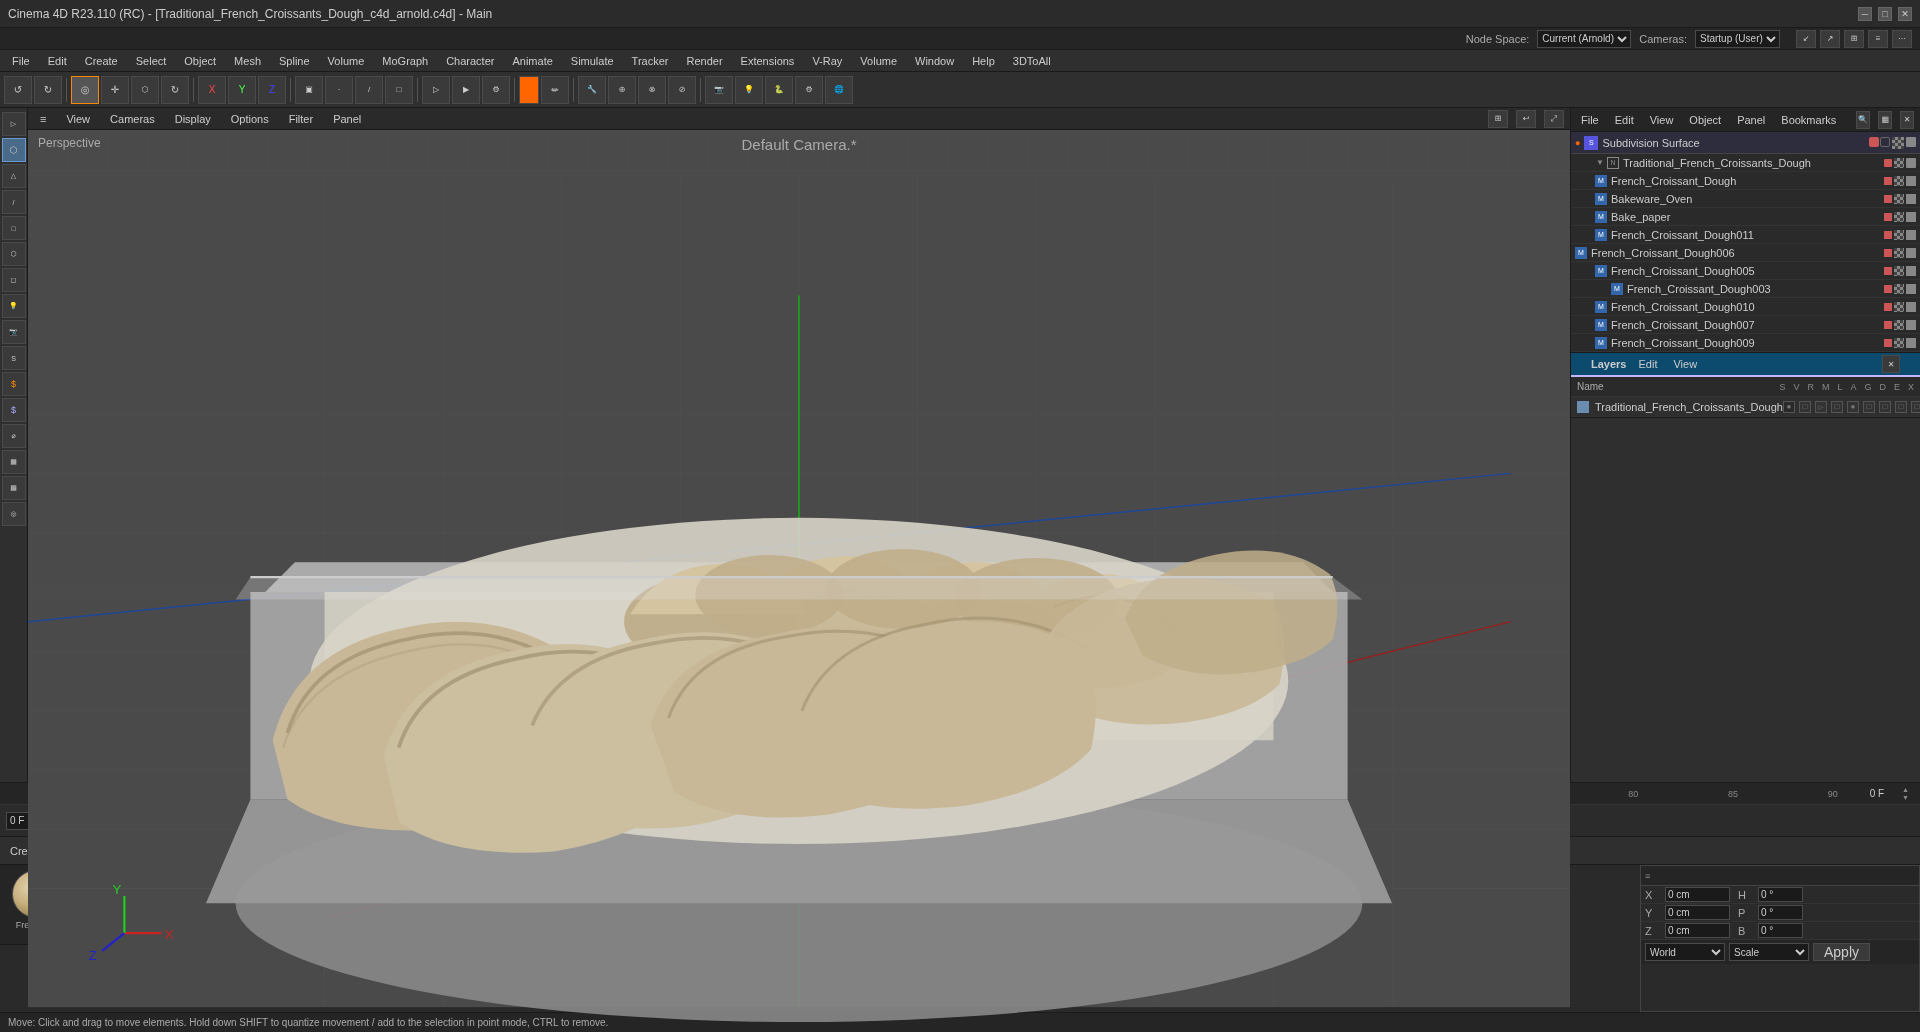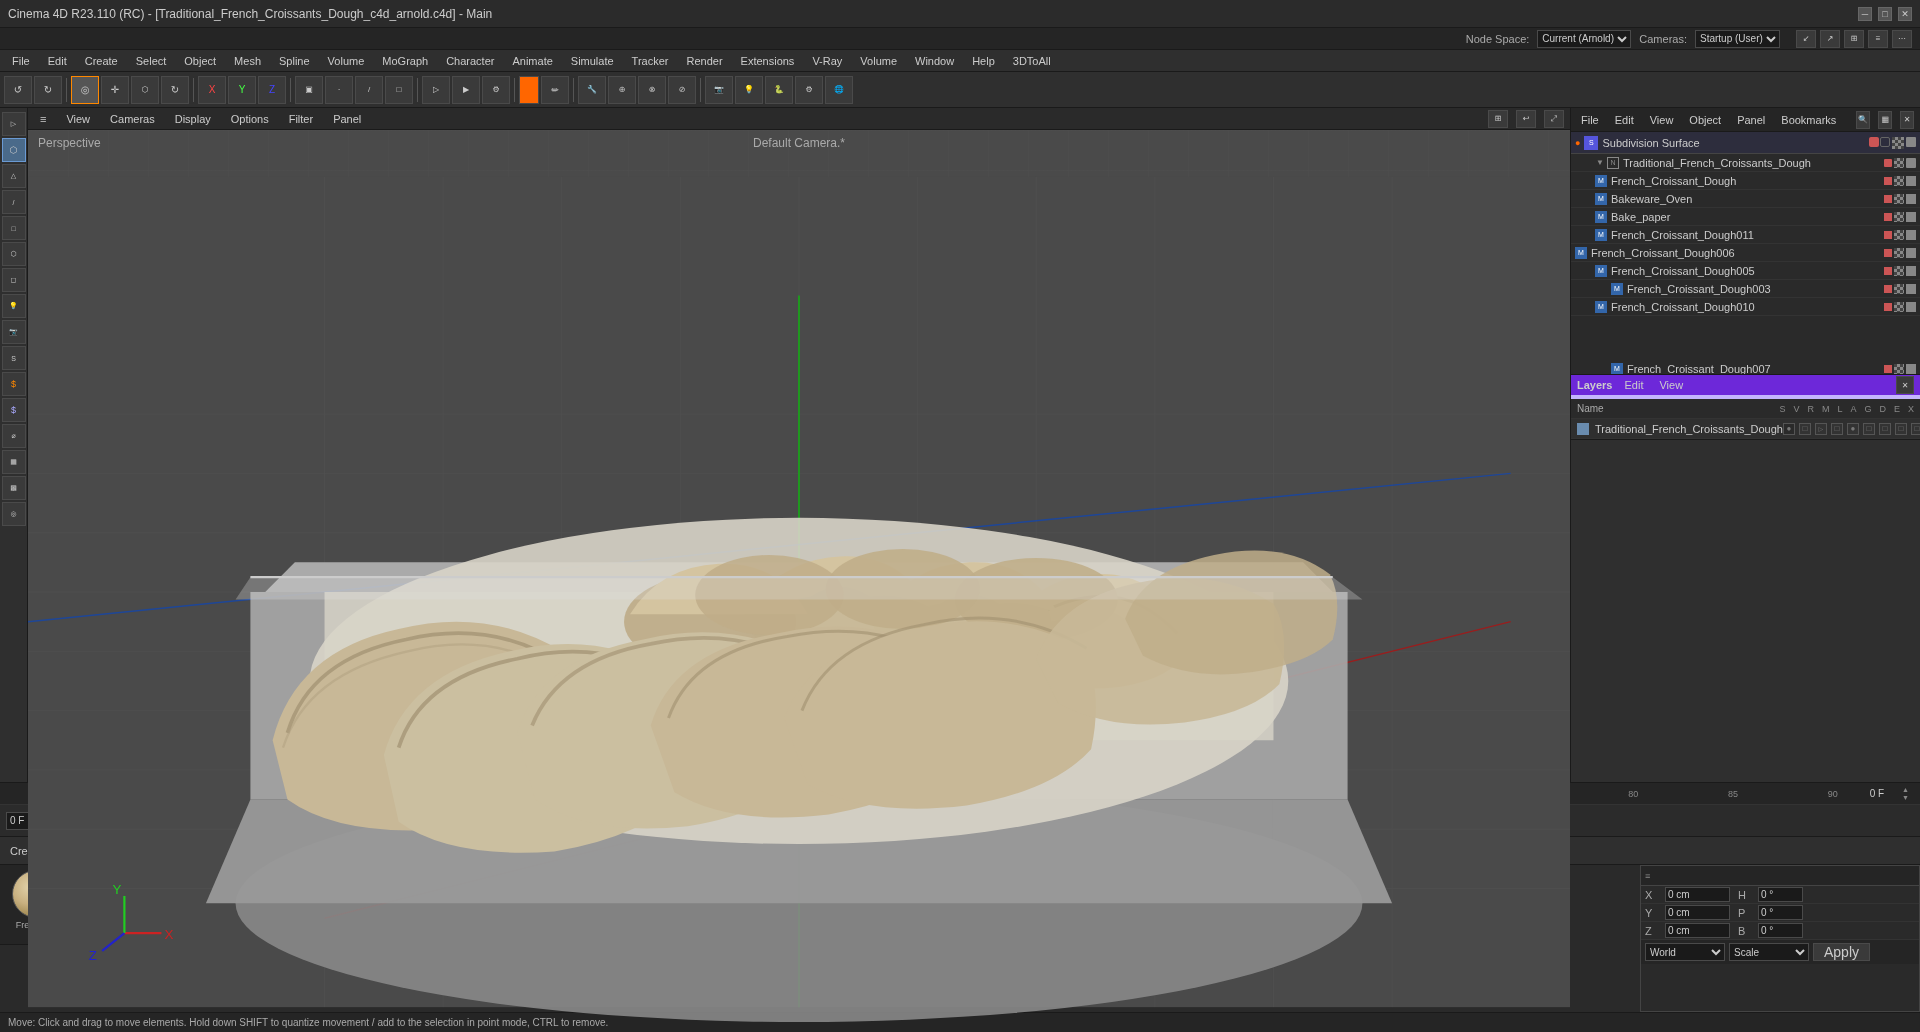--- a/index.html
+++ b/index.html
@@ -171,21 +171,21 @@
       left: 10px;
       font-size: 12px;
       color: #aaaaaa;
       z-index: 10;
     }
     .camera-label {
       position: absolute;
       top: 6px;
       left: 50%;
       transform: translateX(-50%);
-      font-size: 12px;
+      font-size: 15px;
       color: #aaaaaa;
       z-index: 10;
     }
 
     
     #scene-svg {
       position: absolute;
       top: 0; left: 0;
       width: 100%;
       height: 100%;
@@ -250,26 +250,26 @@
       align-items: center;
     }
 
     
     #layers-panel {
       flex: 0 0 auto;
       border-bottom: 1px solid #1a1a1a;
     }
     #layers-header {
       height: 24px;
-      background: #6d28d9;
-      display: flex;
-      align-items: center;
-      padding: 0 6px;
+      background: #0c4a6e;
+      display: flex;
+      align-items: center;
+      padding: 0 20px;
       gap: 8px;
-      border-bottom: 4px solid #c4b5fd;
+      border-bottom: 2px solid #c4b5fd;
     }
     #layers-columns {
       height: 20px;
       background: #2a2a2a;
       display: flex;
       align-items: center;
       padding: 0 6px;
       border-bottom: 1px solid #333;
     }
     .layers-col-name { flex: 1; font-size: 10px; color: #aaaaaa; }
@@ -883,21 +883,21 @@
         <div class="object-row" style="padding-left:24px;">
           <div class="object-type-icon" style="margin-right:4px;background:#3366aa;">M</div>
           <span class="object-name">French_Croissant_Dough010</span>
           <div class="object-icons-right">
             <div style="width:8px;height:8px;background:#cc5555;"></div>
             <div class="checkered-icon" style="width:10px;height:10px;"></div>
             <div style="width:10px;height:10px;background:#888;"></div>
           </div>
         </div>
 
-        <div class="object-row" style="padding-left:40px;margin-top:44px;">
+        <div class="object-row" style="padding-left:24px;">
           <div class="object-type-icon" style="margin-right:4px;background:#3366aa;">M</div>
           <span class="object-name">French_Croissant_Dough007</span>
           <div class="object-icons-right">
             <div style="width:8px;height:8px;background:#cc5555;"></div>
             <div class="checkered-icon" style="width:10px;height:10px;"></div>
             <div style="width:10px;height:10px;background:#888;"></div>
           </div>
         </div>
 
         <div class="object-row" style="padding-left:24px;">

